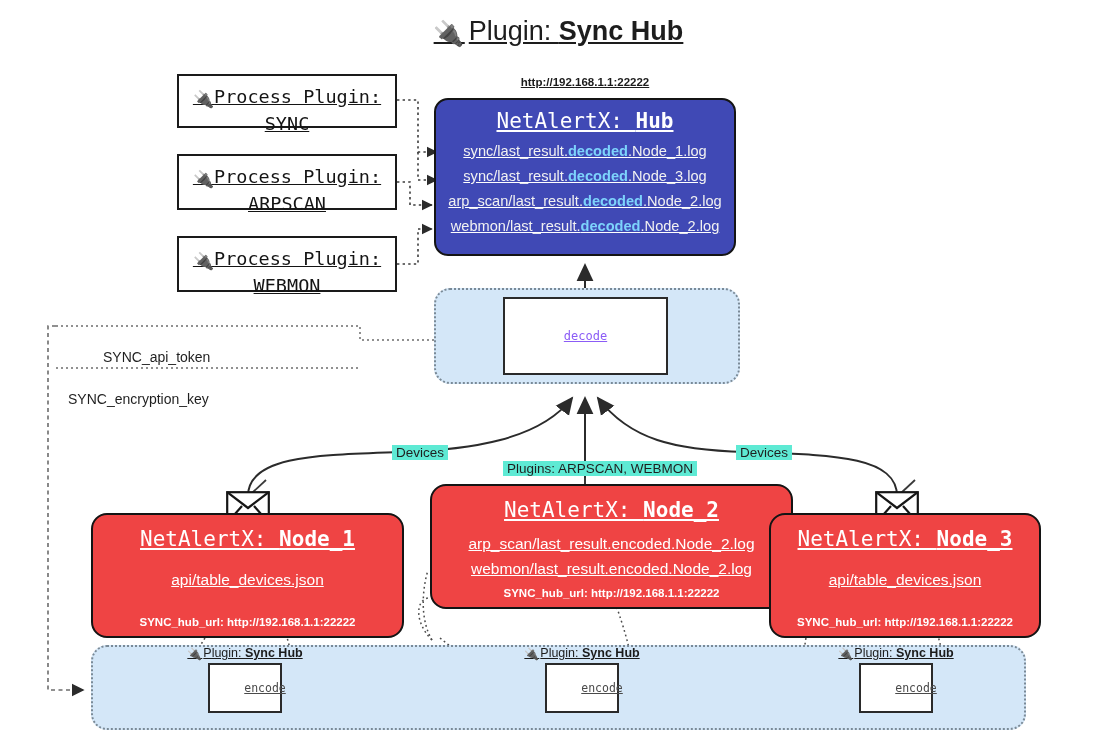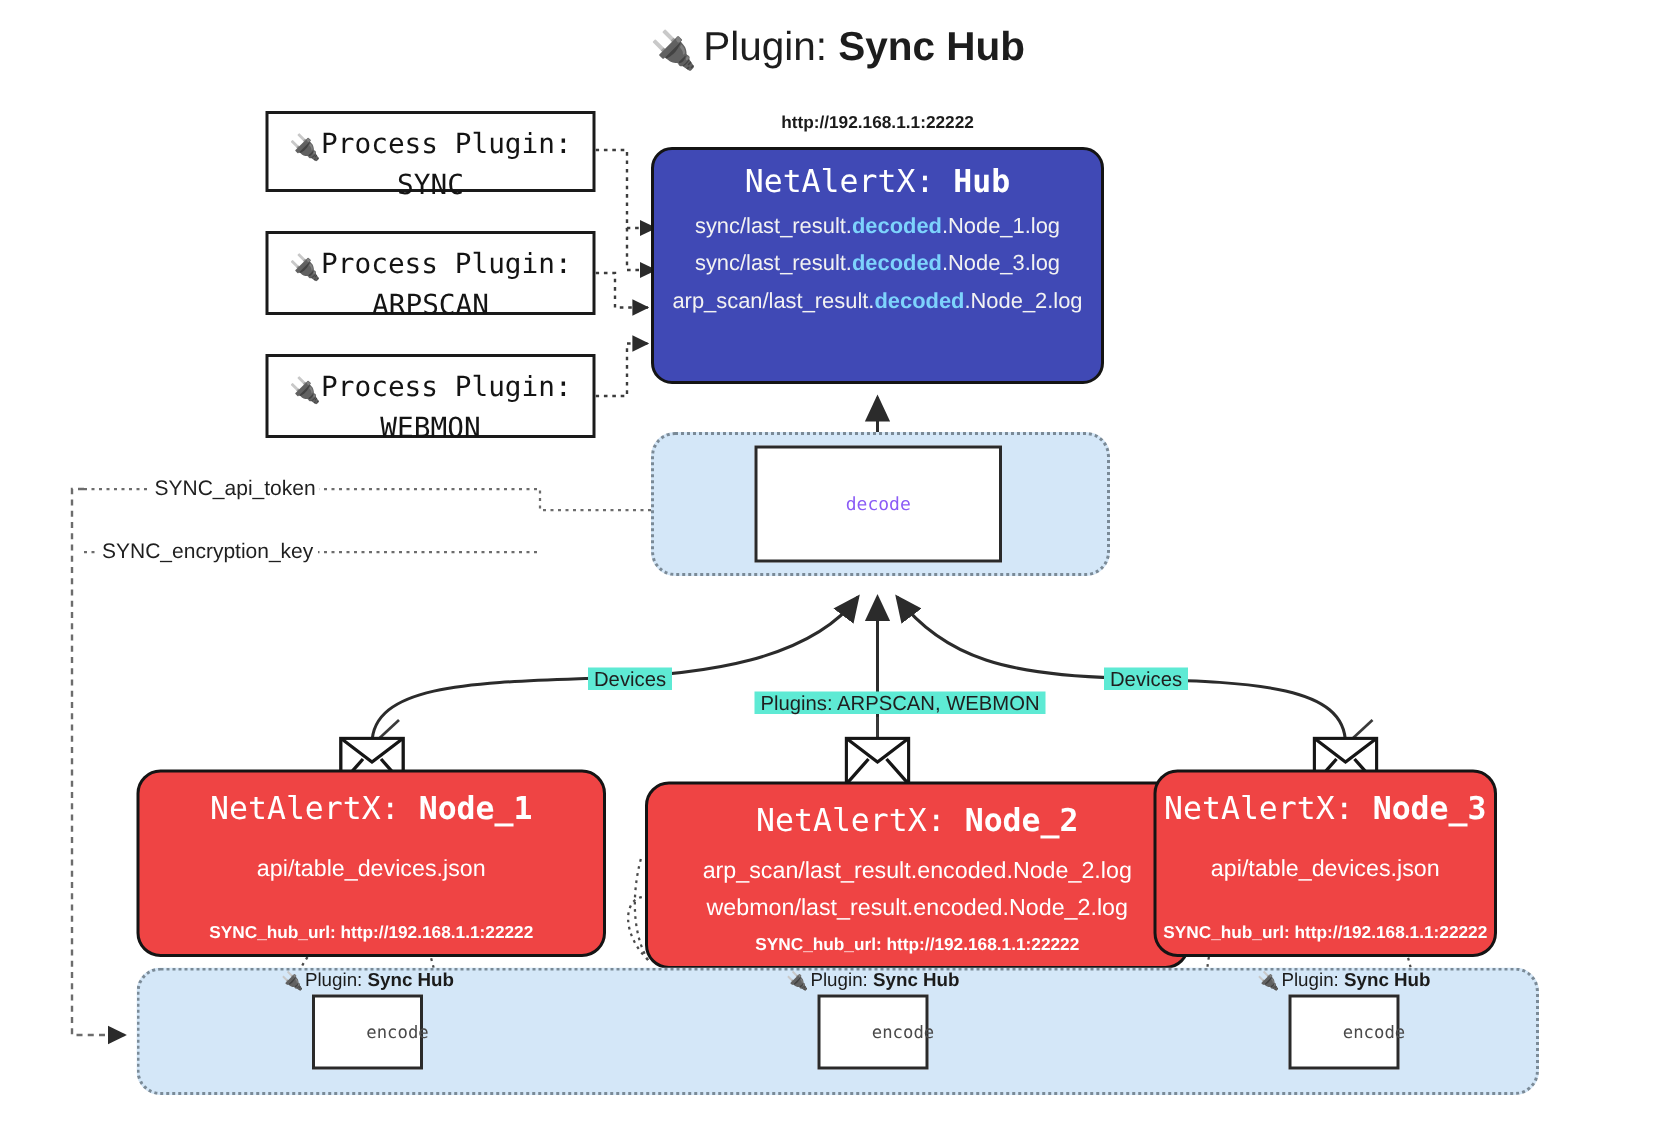--- a/index.html
+++ b/index.html
@@ -18,21 +18,21 @@
     overflow: hidden;
     background: #ffffff;
   }
   #edges {
     position: absolute;
     left: 0; top: 0;
     width: 1117px;
     height: 754px;
     pointer-events: none;
   }
-  .node { position: absolute; box-sizing: border-box; }
+  .node { position: absolute; box-sizing: border-box; text-decoration: underline; }
 
   
   #title {
     left: 0; top: 16px; width: 1117px;
     text-align: center;
     font-size: 27px;
     color: #1d1d1d;
     white-space: nowrap;
   }
   #title .plug { font-size: 25px; vertical-align: -2px; margin-right: 4px; }
@@ -157,20 +157,21 @@
     padding: 0 4px;
     text-align: center;
   }
   .key-label {
     position: absolute;
     font-size: 14px;
     color: #1f1f1f;
     background: #ffffff;
     white-space: nowrap;
     padding: 0 3px;
+    margin-top: 32px;
   }
 
   
   .envelope { position: absolute; }
 </style>
 </head>
 <body>
 
 <div id="canvas">
 
@@ -284,20 +285,23 @@
     </div>
     <div class="logline">
       <span>sync/last_result.</span><b>decoded</b><span>.Node_1.log</span>
     </div>
     <div class="logline">
       <span>sync/last_result.</span><b>decoded</b><span>.Node_3.log</span>
     </div>
     <div class="logline">
       <span>arp_scan/last_result.</span><b>decoded</b><span>.Node_2.log</span>
     </div>
+    <div class="logline">
+      <span>webmon/last_result.</span><b>decoded</b><span>.Node_2.log</span>
+    </div>
   </div>
 
   <div class="node pool" style="left:434px; top:288px; width:306px; height:96px;"></div>
   <div class="node white-box" id="decode" style="left:503px; top:297px; width:165px; height:78px;">decode</div>
 
   <div class="key-label" style="left:100px; top:317px;">SYNC_api_token</div>
   <div class="key-label" style="left:65px; top:359px;">SYNC_encryption_key</div>
 
   <div class="edge-label" style="left:392px; top:445px;">Devices</div>
   <div class="edge-label" style="left:503px; top:461px;">Plugins: ARPSCAN, WEBMON</div>
@@ -326,30 +330,30 @@
   </div>
 
   <div class="node node-box" style="left:91px; top:513px; width:313px; height:125px;">
     <div class="node-title">
       <span>NetAlertX: </span><span class="strong">Node_1</span>
     </div>
     <div class="node-line" style="margin-top:16px;">api/table_devices.json</div>
     <div class="node-foot">SYNC_hub_url: http://192.168.1.1:22222</div>
   </div>
 
-  <div class="node node-box" style="left:430px; top:521px; width:363px; height:125px;">
+  <div class="node node-box" style="left:430px; top:484px; width:363px; height:125px;">
     <div class="node-title">
       <span>NetAlertX: </span><span class="strong">Node_2</span>
     </div>
     <div class="node-line" style="margin-top:9px;">arp_scan/last_result.encoded.Node_2.log</div>
     <div class="node-line">webmon/last_result.encoded.Node_2.log</div>
     <div class="node-foot">SYNC_hub_url: http://192.168.1.1:22222</div>
   </div>
 
-  <div class="node node-box" style="left:769px; top:513px; width:229px; height:125px;">
+  <div class="node node-box" style="left:769px; top:513px; width:272px; height:125px;">
     <div class="node-title">
       <span>NetAlertX: </span><span class="strong">Node_3</span>
     </div>
     <div class="node-line" style="margin-top:16px;">api/table_devices.json</div>
     <div class="node-foot">SYNC_hub_url: http://192.168.1.1:22222</div>
   </div>
 
   <div class="node pool" style="left:91px; top:645px; width:935px; height:85px;"></div>
 
   <div class="plugin-tag node" style="left:175px; top:646px; width:140px;">

